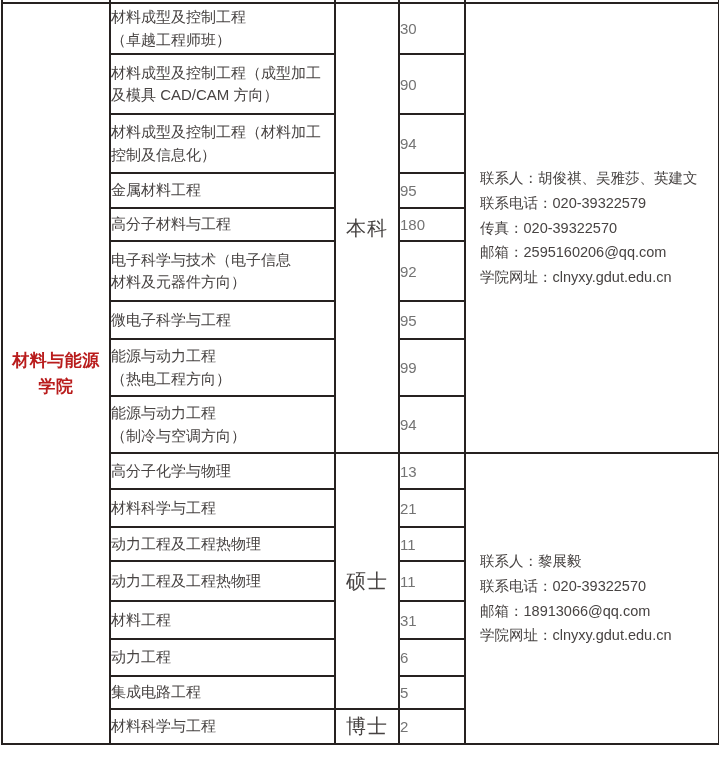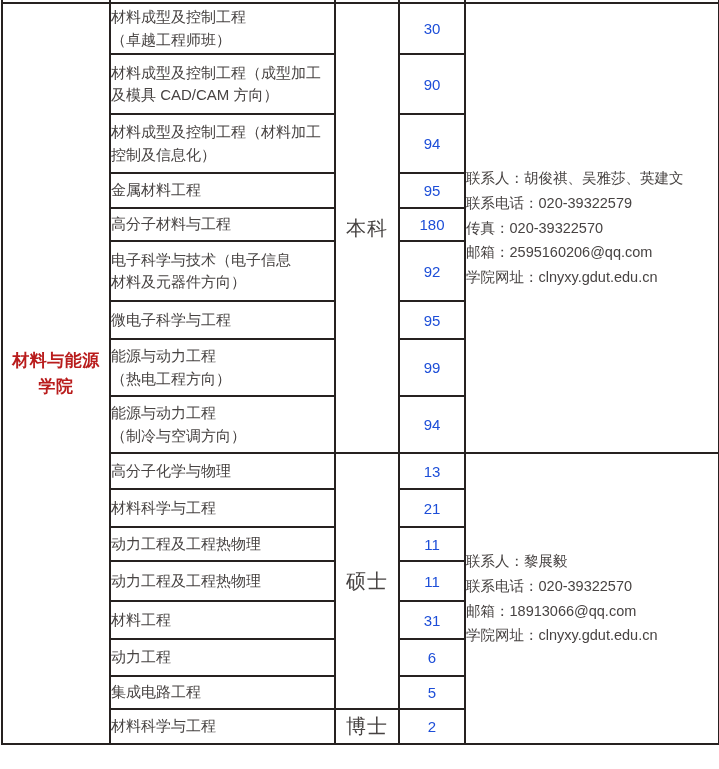--- a/index.html
+++ b/index.html
@@ -37,33 +37,34 @@
     color:#474342;
     white-space:pre-line;
   }
   td.degree{
     text-align:center;
     font-size:20px;
     color:#474342;
     letter-spacing:1px;
   }
   td.count{
-    text-align:center;
+    text-align:left;
     font-size:15px;
-    color:#1d4ed8;
+    color:#737373;
   }
   td.contact{
     text-align:left;
     font-size:14.5px;
     color:#474342;
     padding:6px 4px 6px 8px;
   }
   td.contact .cline{
     line-height:1.72;
     white-space:nowrap;
+    margin-left:14px;
   }
 </style>
 </head>
 <body>
 
 <table class="enroll">
   <colgroup>
     <col style="width:108px">
     <col style="width:225px">
     <col style="width:64px">

